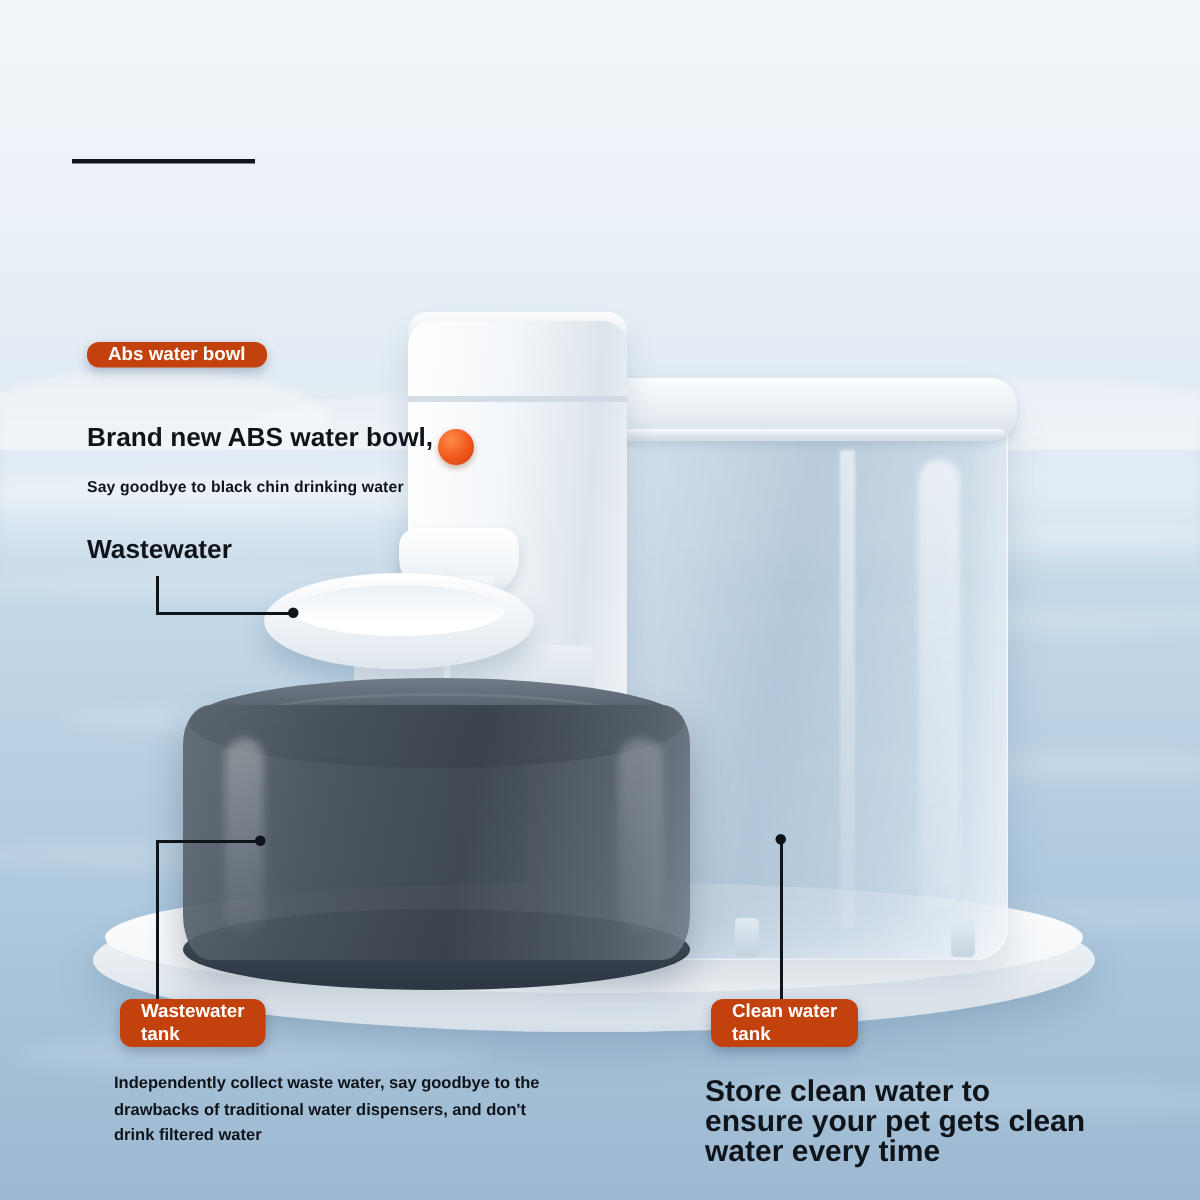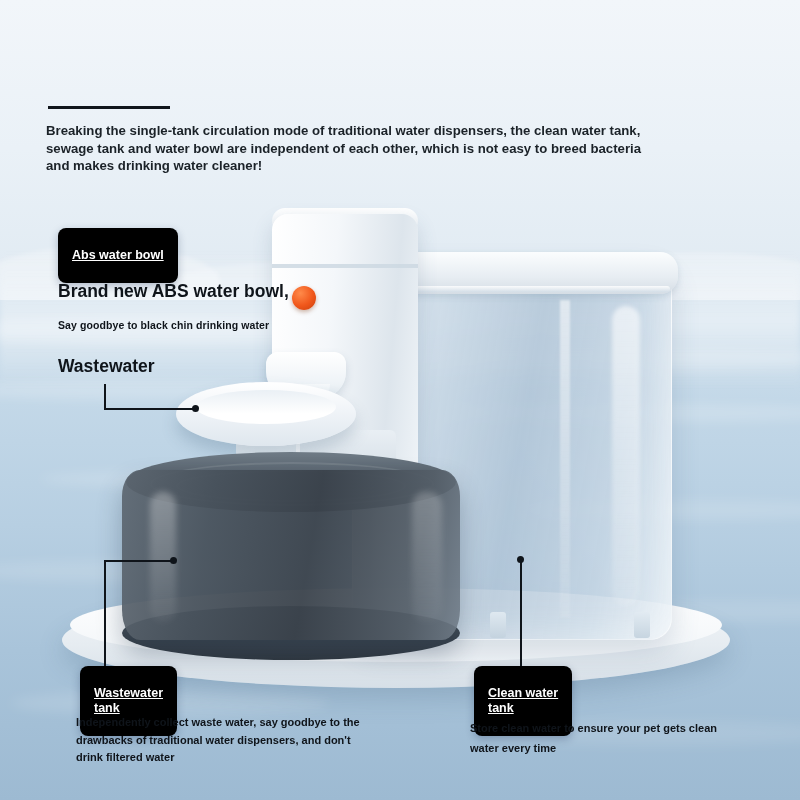--- a/index.html
+++ b/index.html
@@ -357,30 +357,29 @@
     width: 30px;
     height: 130px;
     border-radius: 14px;
     background: linear-gradient(180deg, rgba(255,255,255,0.22), rgba(255,255,255,0.04));
     filter: blur(3px);
   }
 
   
   .badge {
     position: absolute;
-    background: #000000;
+    background: #c2410c;
     color: #ffffff;
     border-radius: 8px;
     font-size: 12.5px;
     font-weight: bold;
     line-height: 15px;
-    padding: 20px 14px;
+    padding: 1px 14px;
     box-shadow: 0 3px 8px rgba(20,40,80,0.28);
     white-space: pre-line;
-    text-decoration: underline;
   }
   #badge-abs { left: 58px; top: 228px; }
   #badge-waste { left: 80px; top: 666px; }
   #badge-clean { left: 474px; top: 666px; }
 
   .calltext {
     position: absolute;
     color: #0f141a;
     font-weight: bold;
   }
@@ -398,21 +397,21 @@
     font-size: 17.5px; line-height: 22px;
   }
   #waste-desc {
     left: 76px; top: 714px;
     width: 300px;
     font-size: 11px; line-height: 17.5px;
   }
   #clean-desc {
     left: 470px; top: 718px;
     width: 260px;
-    font-size: 11px; line-height: 20px;
+    font-size: 20px; line-height: 20px;
   }
 
   
   .leader {
     position: absolute;
     background: #0f141a;
   }
   .dot {
     position: absolute;
     width: 7px; height: 7px;
@@ -451,21 +450,20 @@
   <div class="wave w5"></div>
   <div class="wave w6"></div>
   <div class="wave w7"></div>
   <div class="wave w8"></div>
   <div class="wave w9"></div>
   <div class="wave w10"></div>
 
   <div class="headline">
   </div>
   <div class="headline-rule"></div>
-  <div class="subhead">Breaking the single-tank circulation mode of traditional water dispensers, the clean water tank, sewage tank and water bowl are independent of each other, which is not easy to breed bacteria and makes drinking water cleaner!</div>
 
   <div class="platform"></div>
   <div class="platform-top"></div>
 
   <div class="tank-clean"></div>
   <div class="tank-clean-gloss"></div>
   <div class="tank-clean-edge"></div>
   <div class="tank-clean-gloss2"></div>
   <div class="tank-clean-lid"></div>
   <div class="tank-clean-lidline"></div>

